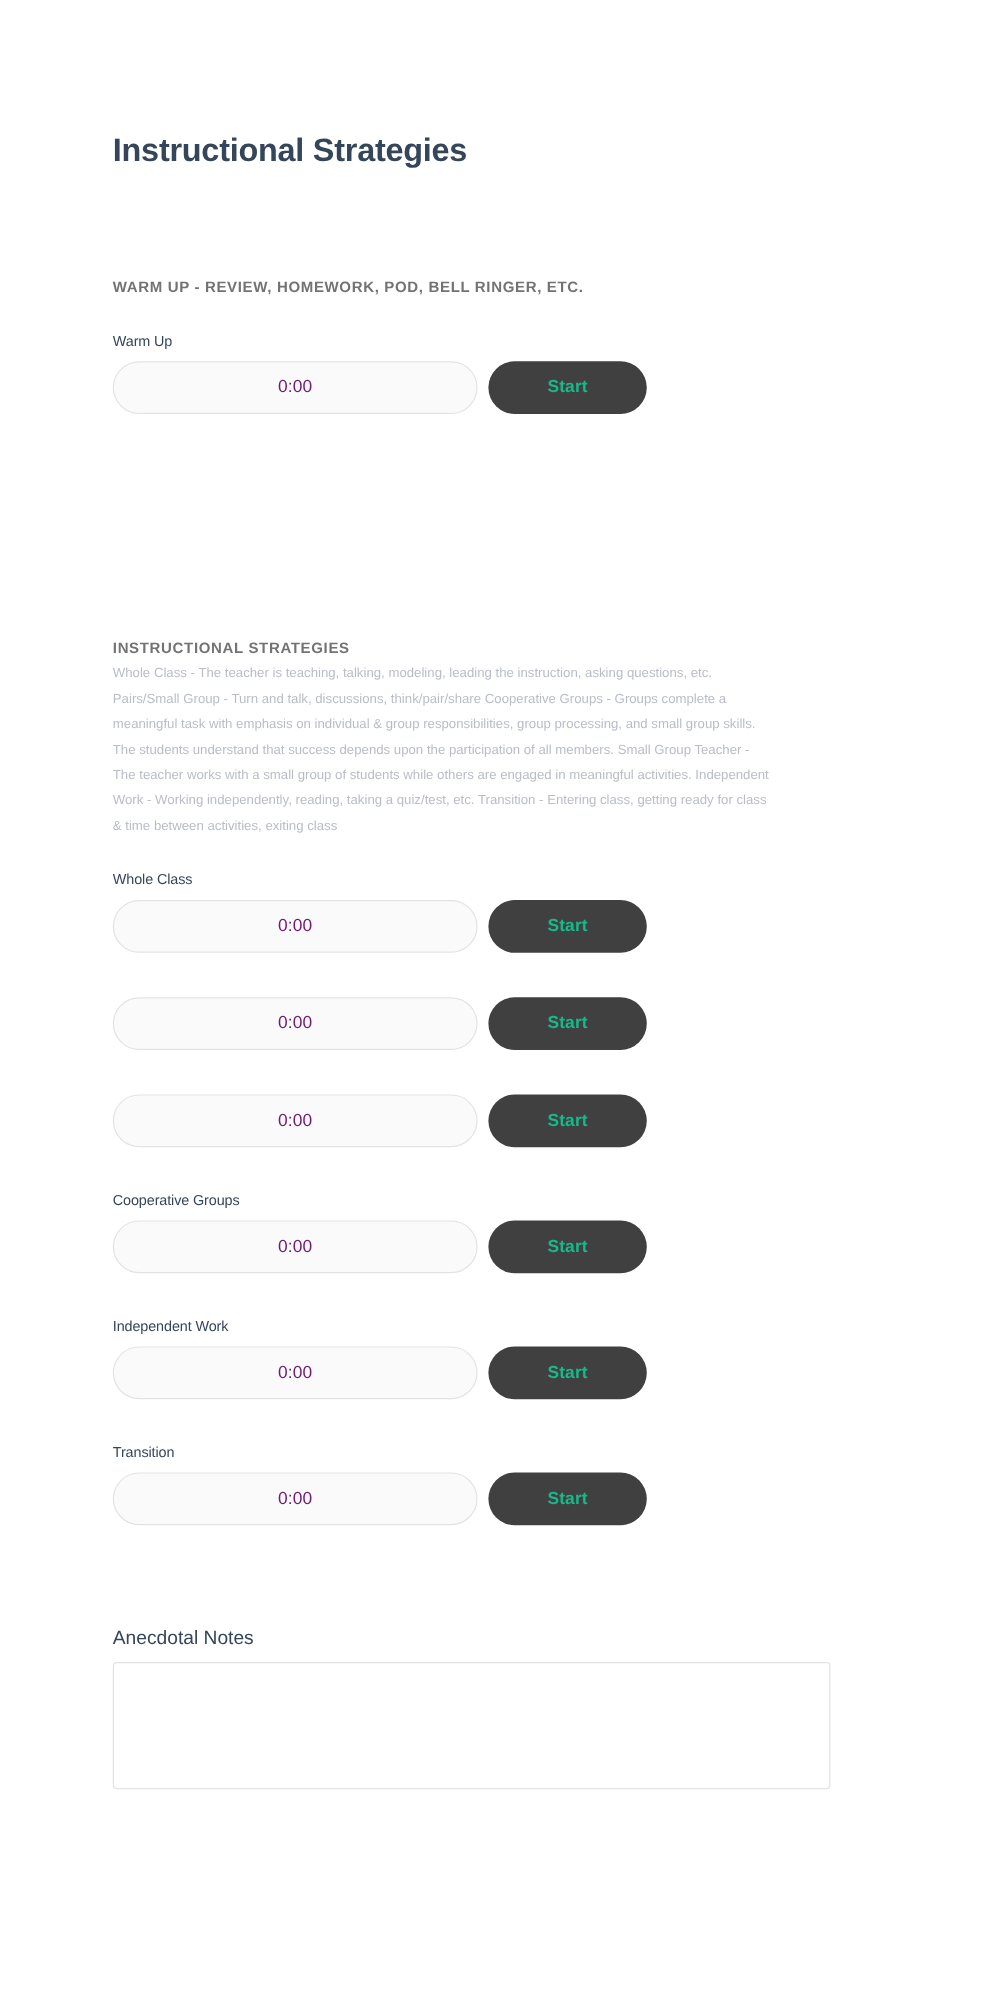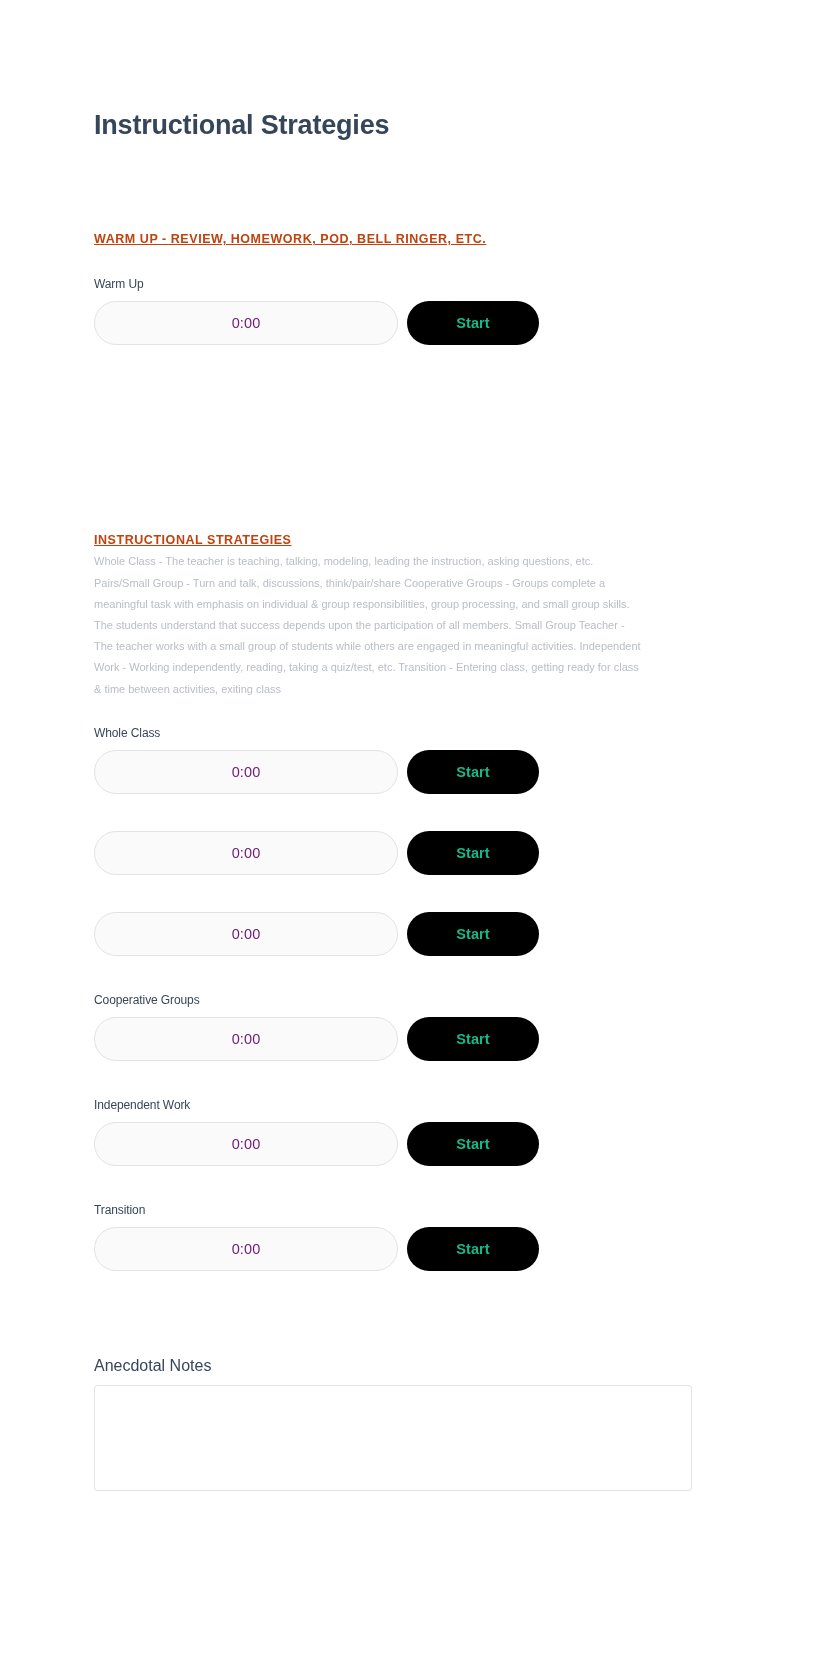--- a/index.html
+++ b/index.html
@@ -40,24 +40,23 @@
     margin: 0;
     padding-top: 61px;
     line-height: 1.2;
   }
 
   
   .kicker {
     font-size: 12.5px;
     font-weight: bold;
     letter-spacing: 0.55px;
-    color: #c2410c;
+    color: #737373;
     text-transform: uppercase;
     margin: 0;
-    text-decoration: underline;
   }
 
   .kicker-warmup { padding-top: 91px; }
   .kicker-strategies { padding-top: 188px; }
 
   
   .description {
     font-size: 11px;
     line-height: 21.2px;
     color: #b9bdc6;
@@ -99,21 +98,21 @@
     color: #701a75;
     font-weight: normal;
     letter-spacing: 0.1px;
   }
 
   .start-button {
     width: 132px;
     height: 44px;
     border: none;
     border-radius: 22px;
-    background: #000000;
+    background: #404040;
     color: #17b98a;
     font-size: 14.5px;
     font-weight: bold;
     font-family: "Liberation Sans", sans-serif;
     display: flex;
     align-items: center;
     justify-content: center;
     cursor: pointer;
     padding: 0;
     letter-spacing: 0.1px;

